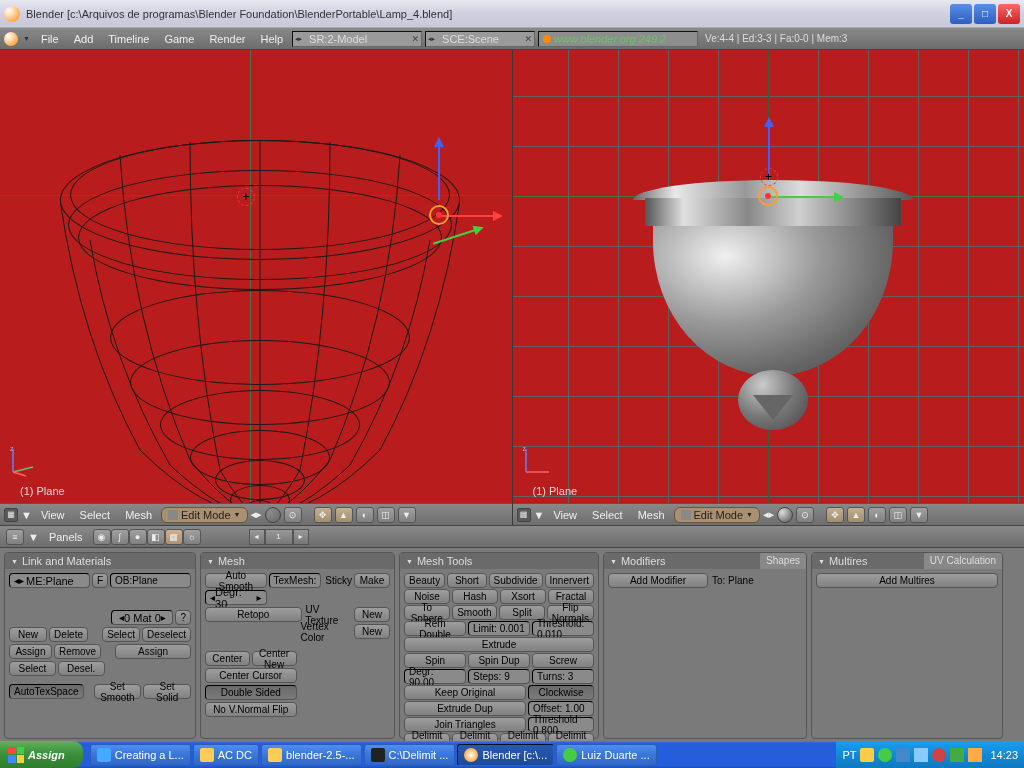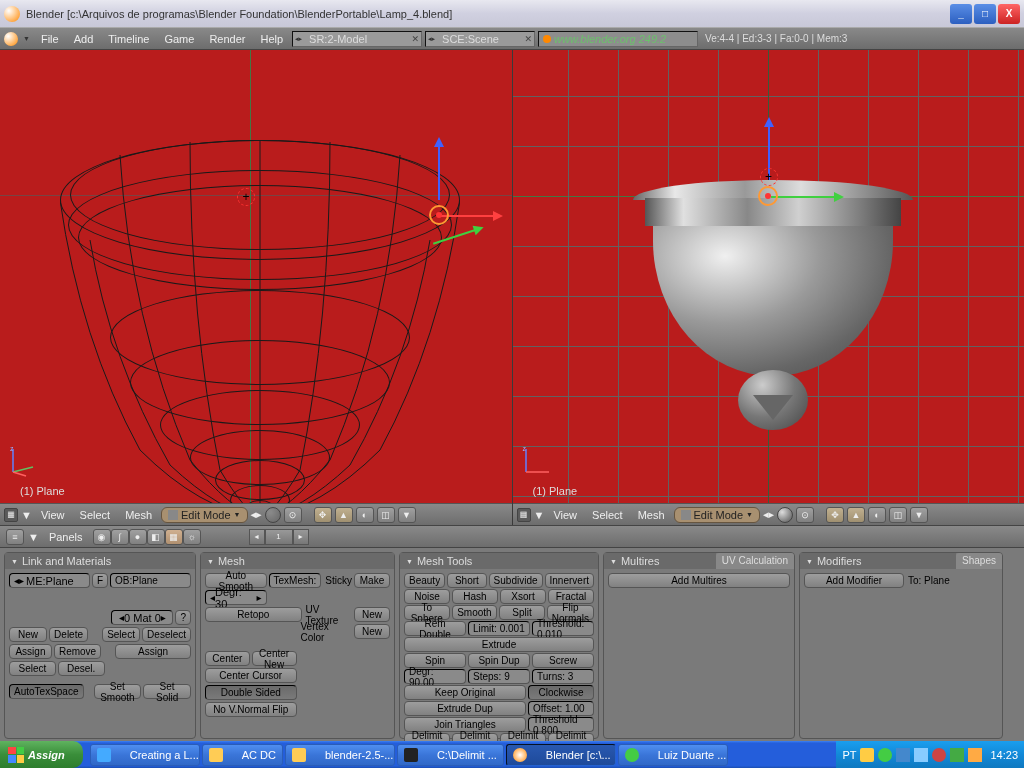--- a/index.html
+++ b/index.html
@@ -97,21 +97,21 @@
 .pfield { background: #8a8a8a; border: 1px inset #555; padding: 1px 4px; height: 15px; display: flex; align-items: center; color: #000; font-size: 10px; border-radius: 4px; }
 .prow { display: flex; gap: 2px; }
 .prow > * { flex: 1; }
 .plabel { color: #000; font-size: 10px; height: 15px; display: flex; align-items: center; padding-left: 2px; }
 
 
 .taskbar { position: absolute; bottom: 0; left: 0; right: 0; height: 27px; background: linear-gradient(#3c81f3,#245edb 8%,#245edb 92%,#1a4db0); display: flex; align-items: center; }
 .start { height: 27px; padding: 0 18px 0 8px; background: linear-gradient(#5fb35f,#3a8e3a 50%,#2d7d2d); color: #fff; font-weight: bold; font-style: italic; font-size: 15px; display: flex; align-items: center; border-radius: 0 10px 10px 0; gap: 4px; }
 .start .flag { width: 16px; height: 16px; display: grid; grid-template: 1fr 1fr/1fr 1fr; gap: 1px; }
 .start .flag span:nth-child(1){background:#f44}.start .flag span:nth-child(2){background:#4c4}.start .flag span:nth-child(3){background:#48f}.start .flag span:nth-child(4){background:#fc4}
-.tbtn { height: 22px; margin: 0 1px; padding: 0 6px; background: linear-gradient(#4f8ef0,#3a75d8 50%,#3068c8); border: 1px solid #2a5db8; border-radius: 3px; color: #fff; display: flex; align-items: center; gap: 19px; font-size: 10px; max-width: 110px; overflow: hidden; white-space: nowrap; }
+.tbtn { height: 22px; margin: 0 1px; padding: 0 6px; background: linear-gradient(#4f8ef0,#3a75d8 50%,#3068c8); border: 1px solid #2a5db8; border-radius: 3px; color: #fff; display: flex; align-items: center; gap: 4px; font-size: 10px; max-width: 110px; overflow: hidden; white-space: nowrap; }
 .tbtn.active { background: linear-gradient(#2858b0,#1e4a9a); border: 1px inset #163a7a; }
 .tbtn .ic { width: 14px; height: 14px; background: #fc5; border-radius: 2px; flex: none; }
 .systray { margin-left: auto; height: 27px; background: linear-gradient(#1a9eee,#1289d8 50%,#0f79c0); display: flex; align-items: center; padding: 0 6px; gap: 4px; color: #fff; }
 .systray .sic { width: 14px; height: 14px; }
 .systray .clock { font-size: 11px; margin-left: 4px; }
 </style>
 </head>
 <body>
 
 <div class="titlebar">
@@ -473,46 +473,46 @@
         </div>
       <div class="prow">
           <div class="pbtn">Delimit UVs</div>
           <div class="pbtn">Delimit Vcol</div>
           <div class="pbtn">Delimit Shar</div>
           <div class="pbtn">Delimit Mat</div>
         </div>
     </div>
   </div>
 
+  <div class="panel mods">
+    <div style="display:flex">
+        <div class="panel-title" style="flex:1">
+          <span class="tri">▼</span>
+          <span>Modifiers</span>
+        </div>
+        <div class="panel-tab">Shapes</div>
+      </div>
+    <div class="panel-body">
+      <div class="prow">
+        <div class="pbtn">Add Modifier</div>
+        <div class="plabel">To: Plane</div>
+      </div>
+    </div>
+  </div>
+
   <div class="panel multi">
     <div style="display:flex">
         <div class="panel-title" style="flex:1">
           <span class="tri">▼</span>
           <span>Multires</span>
         </div>
         <div class="panel-tab">UV Calculation</div>
       </div>
     <div class="panel-body">
       <div class="pbtn">Add Multires</div>
-    </div>
-  </div>
-
-  <div class="panel mods">
-    <div style="display:flex">
-        <div class="panel-title" style="flex:1">
-          <span class="tri">▼</span>
-          <span>Modifiers</span>
-        </div>
-        <div class="panel-tab">Shapes</div>
-      </div>
-    <div class="panel-body">
-      <div class="prow">
-        <div class="pbtn">Add Modifier</div>
-        <div class="plabel">To: Plane</div>
-      </div>
     </div>
   </div>
 
 </div>
 
 <div class="taskbar">
   <div class="start">
     <div class="flag">
         <span></span>
         <span></span>

